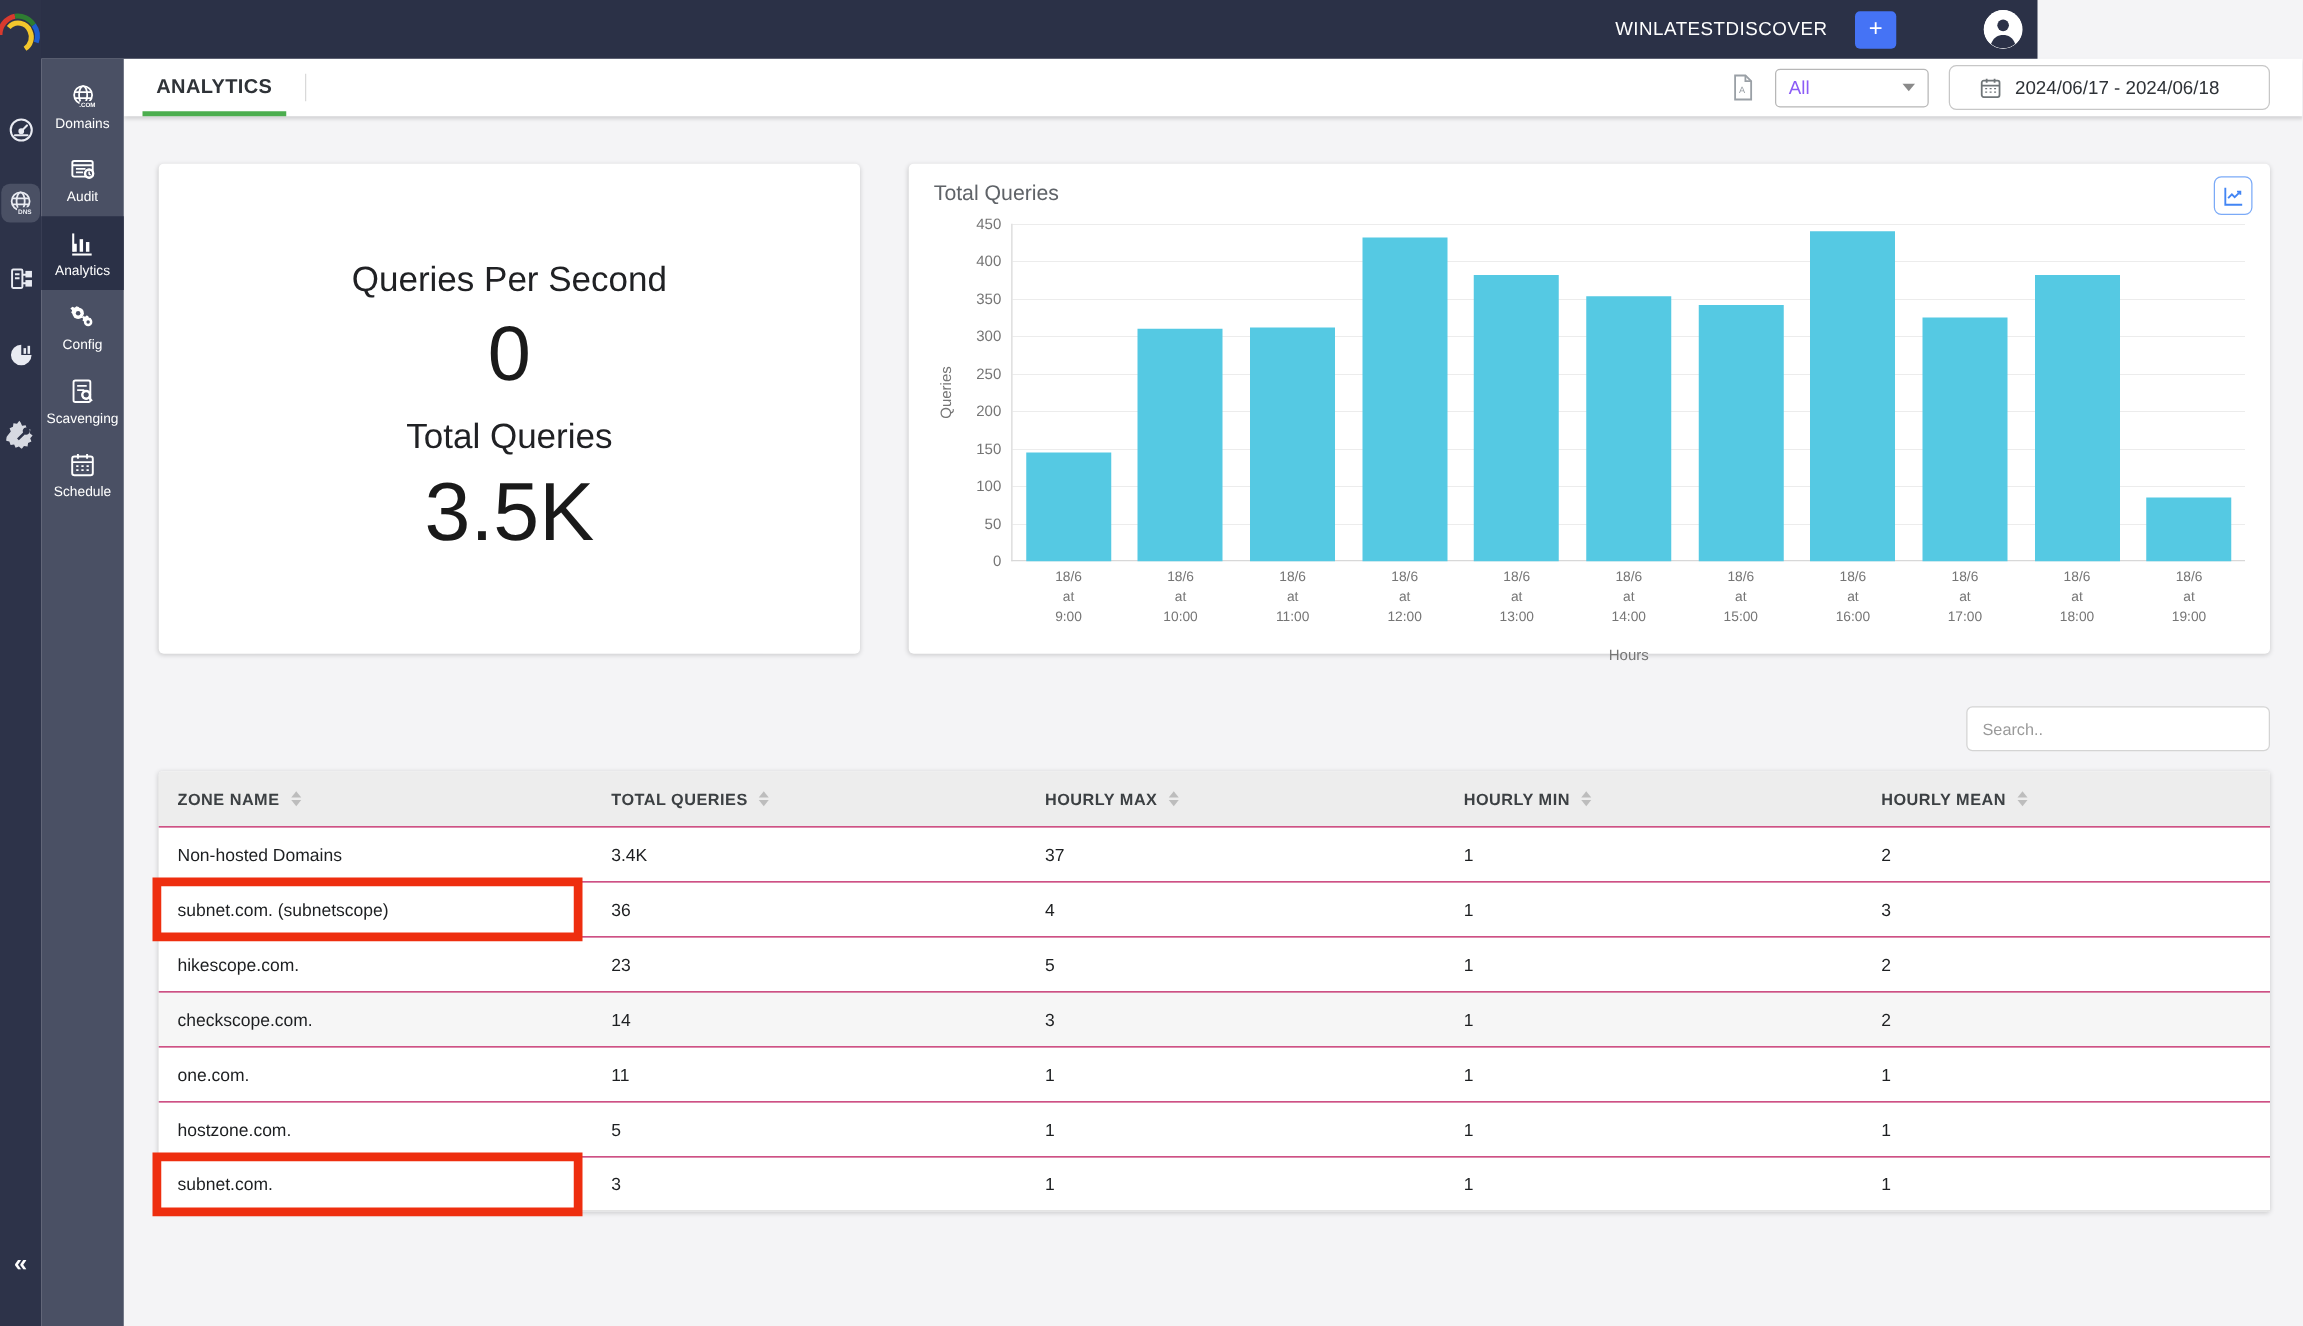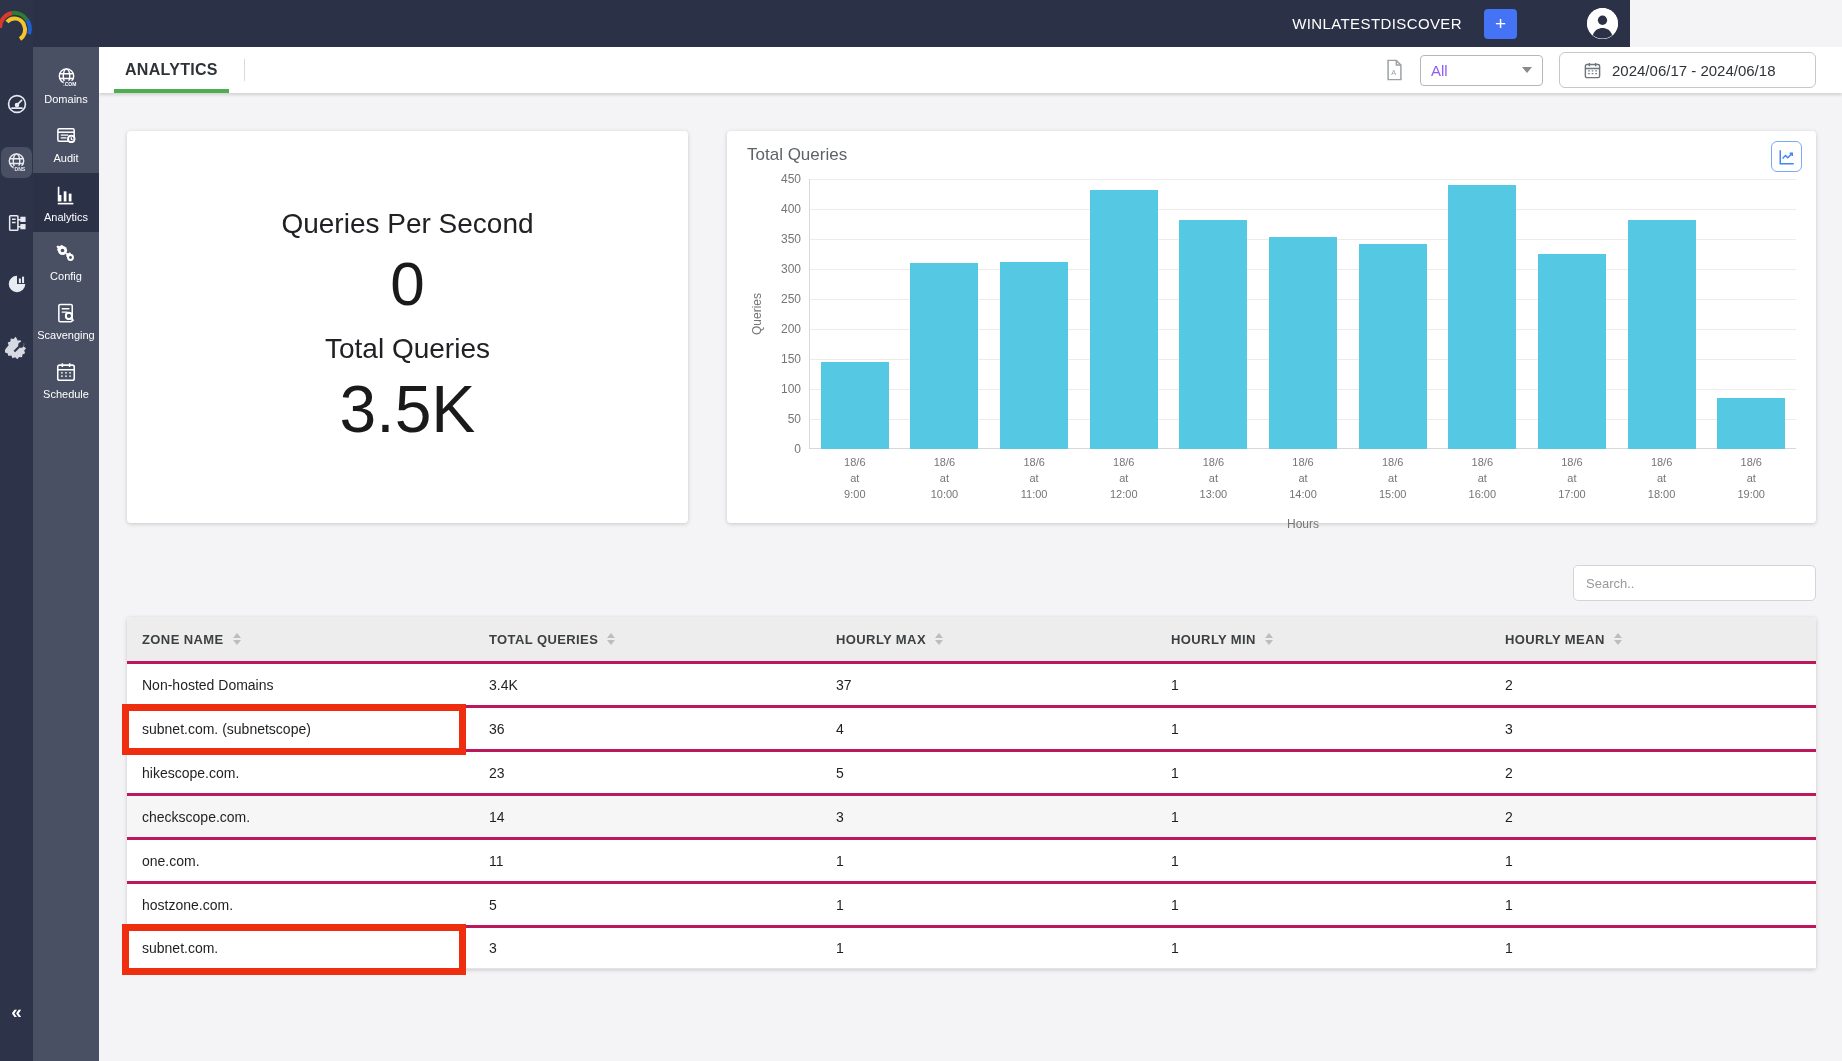--- a/index.html
+++ b/index.html
@@ -91,21 +91,21 @@
   .search-box::placeholder { color:#9a9a9a; }
 
   
   .table-card { left:28px; top:524px; width:1689px; border-radius:3px; }
   .t-row { display:grid; grid-template-columns:347px 347px 335px 334px 1fr; align-items:center;
     height:44px; position:relative; }
   .t-head { background:#ededed; border-radius:3px 3px 0 0; }
   .t-head .cell { font-size:13px; font-weight:bold; color:#3c4043; letter-spacing:.4px;
     display:flex; align-items:center; cursor:pointer; }
   .cell { padding-left:15px; font-size:14px; color:#1d1f21; }
-  .t-body .t-row { border-top:3px solid #be185d; background:#fff; }
+  .t-body .t-row { border-top:1px solid #be185d; background:#fff; }
   .t-body .t-row.shaded { background:#f6f6f6; }
   .t-body .t-row:last-child { border-bottom:1px solid #e4e4e4; }
   .sort { display:inline-flex; flex-direction:column; gap:2px; margin-left:9px; }
   .sort i { width:0; height:0; border-left:4px solid transparent; border-right:4px solid transparent; }
   .sort .up { border-bottom:5px solid #bdbdbd; }
   .sort .down { border-top:5px solid #bdbdbd; }
   .hl-box { position:absolute; left:-5px; top:-4px; width:344px; height:51px;
     border:7px solid #ee2e0f; pointer-events:none; z-index:5; }
 </style>
 </head>

